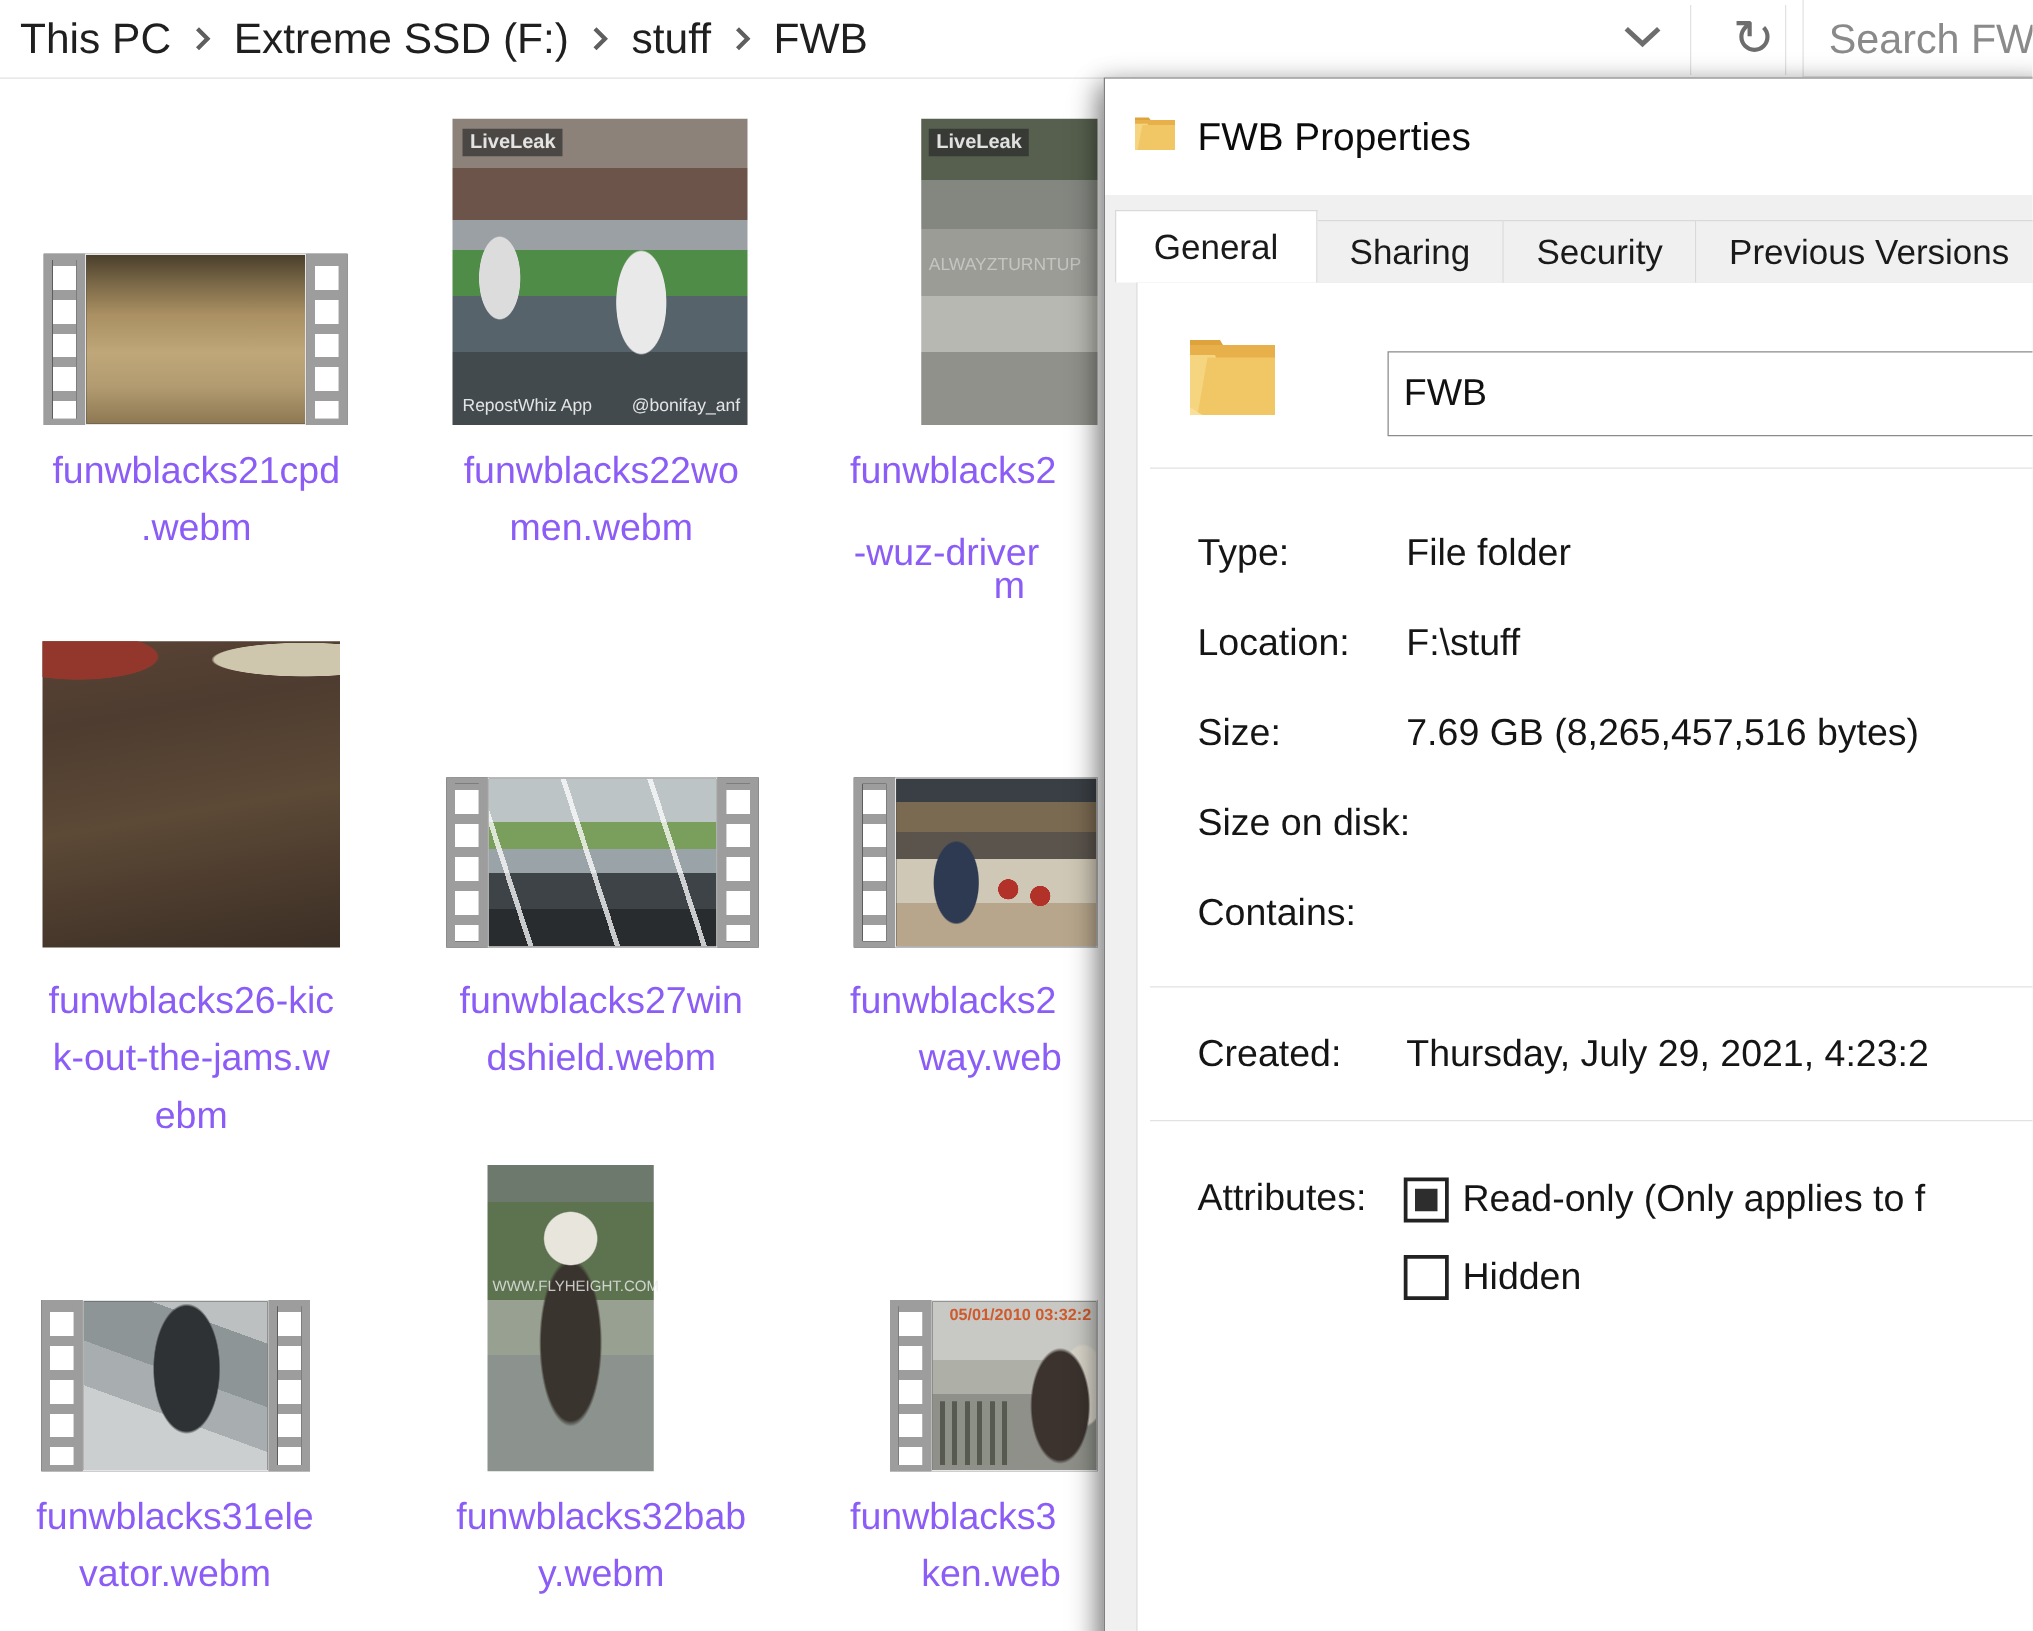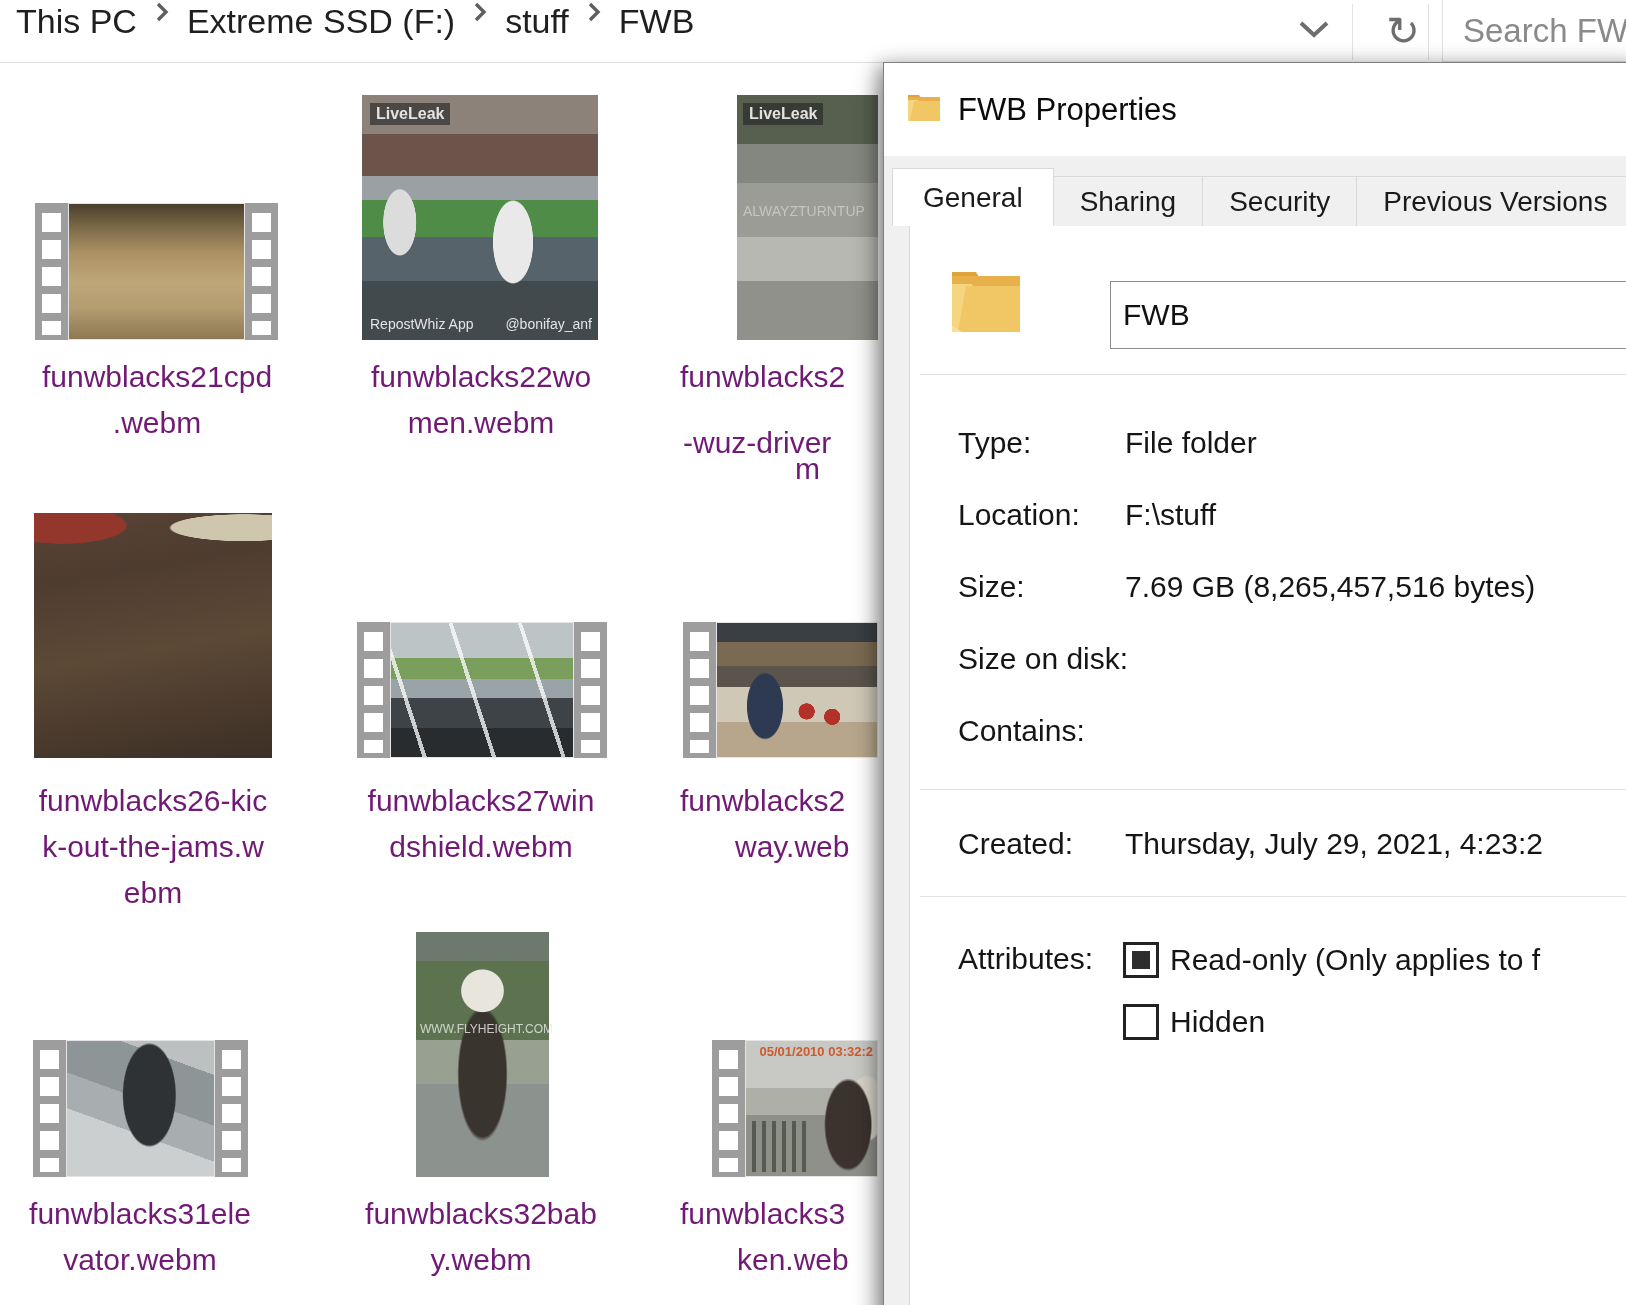--- a/index.html
+++ b/index.html
@@ -4,39 +4,39 @@
 <style>
   html,body{margin:0;padding:0;}
   body{
     width:1626px;height:1305px;position:relative;overflow:hidden;
     background:#ffffff;
     font-family:"Liberation Sans","DejaVu Sans",sans-serif;
     color:#1d1d1d;
   }
   
   .topbar{position:absolute;left:0;top:0;width:1626px;height:62px;background:#fff;border-bottom:1px solid #e2e2e2;}
-  .breadcrumb{position:absolute;left:10px;top:0;height:62px;display:flex;align-items:flex-start;font-size:34px;color:#1f1f1f;}
+  .breadcrumb{position:absolute;left:10px;top:0;height:62px;display:flex;align-items:center;font-size:34px;color:#1f1f1f;}
   .crumb{padding:2px 6px;cursor:default;}
   .crumb-sep{display:flex;align-items:center;padding:0 12px;}
   .addr-chevron{position:absolute;left:1283px;top:0;width:62px;height:62px;display:flex;align-items:center;justify-content:center;}
   .vsep{position:absolute;top:4px;width:1px;height:56px;background:#e2e2e2;}
   .refresh-btn{position:absolute;left:1378px;top:0;width:50px;height:62px;display:flex;align-items:center;justify-content:center;font-size:40px;color:#6d6d6d;font-family:"DejaVu Sans",sans-serif;}
   .searchbox{position:absolute;left:1442px;top:0;width:184px;height:61px;background:#fff;border-left:1px solid #e2e2e2;border-bottom:1px solid #e2e2e2;display:flex;align-items:center;}
   .searchbox input{border:none;outline:none;font-size:33px;color:#8a8a8a;width:170px;padding-left:20px;font-family:inherit;background:transparent;}
   .searchbox input::placeholder{color:#8a8a8a;opacity:1;}
 
   
   .file{position:absolute;}
   .thumb{position:absolute;}
   .plain-img{width:100%;height:100%;}
   .filmstrip{display:flex;background:#1c1c1c;}
   .sprocket{width:33px;flex:0 0 33px;box-sizing:border-box;border:0 solid #9d9d9d;border-left-width:7px;border-right-width:7px;border-top-width:5px;border-bottom-width:5px;background-color:#9d9d9d;background-image:repeating-linear-gradient(180deg,#9d9d9d 0 5px,#ffffff 5px 24px,#9d9d9d 24px 27px);background-clip:content-box;}
   .frame{flex:1;border:1px solid #e5e5e5;overflow:hidden;position:relative;}
   .frame .scene{width:100%;height:100%;}
-  .lbl-line{position:absolute;font-size:30px;line-height:38px;color:#701a75;white-space:nowrap;}
+  .lbl-line{position:absolute;font-size:30px;line-height:38px;color:#8b5cf6;white-space:nowrap;}
   .lbl-center{text-align:center;}
   .wm{position:absolute;font-size:14px;color:rgba(255,255,255,.85);white-space:nowrap;}
   .wm-badge{background:rgba(40,40,40,.65);padding:2px 6px;font-weight:bold;font-size:16px;}
   .wm-ts{color:#cf5a2e;font-weight:bold;font-size:13px;}
 
   
   .sc1{background:linear-gradient(180deg,#4a3f2c 0%,#756444 15%,#a98f62 35%,#bfa779 58%,#b29b70 78%,#8d7853 100%);}
   .sc2{background:
       radial-gradient(ellipse 34px 70px at 64% 60%,#e9e9e9 58%,rgba(233,233,233,0) 60%),
       radial-gradient(ellipse 28px 56px at 16% 52%,#dcdcdc 58%,rgba(220,220,220,0) 60%),
@@ -199,21 +199,21 @@
     <div class="frame">
         <div class="scene sc7"></div>
       </div>
     <div class="sprocket"></div>
   </div>
   <div class="lbl-line lbl-center" style="left:-10px;top:1195px;width:300px;">funwblacks31ele</div>
   <div class="lbl-line lbl-center" style="left:-10px;top:1241px;width:300px;">vator.webm</div>
 </div>
 
 <div class="file">
-  <div class="thumb" style="left:416px;top:932px;width:133px;height:245px;position:absolute;">
+  <div class="thumb" style="left:390px;top:932px;width:133px;height:245px;position:absolute;">
     <div class="plain-img sc8"></div>
     <span class="wm" style="left:4px;top:90px;font-size:12px;color:rgba(235,235,235,.8);">WWW.FLYHEIGHT.COM</span>
   </div>
   <div class="lbl-line lbl-center" style="left:331px;top:1195px;width:300px;">funwblacks32bab</div>
   <div class="lbl-line lbl-center" style="left:331px;top:1241px;width:300px;">y.webm</div>
 </div>
 
 <div class="file">
   <div class="thumb filmstrip" style="left:712px;top:1040px;width:166px;height:137px;position:absolute;">
     <div class="sprocket"></div>

